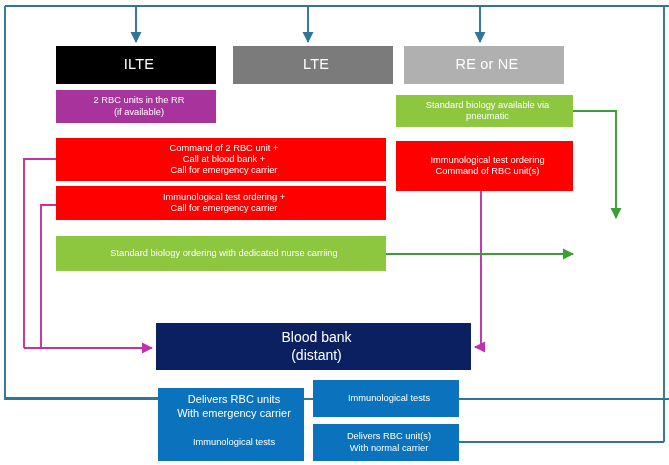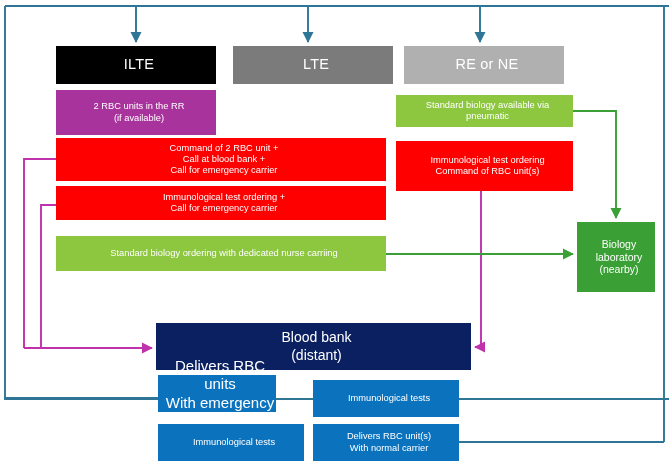--- a/index.html
+++ b/index.html
@@ -35,33 +35,33 @@
     font-size: 14.5px;
     letter-spacing: .2px;
   }
   .hdr-ilte   { left:56px;  top:46px;  width:160px; height:38px; background:#000000; }
   .hdr-lte    { left:233px; top:46px;  width:160px; height:38px; background:#7b7b7b; }
   .hdr-rene   { left:404px; top:46px;  width:160px; height:38px; background:#b0b0b0; }
 
   
   .act { font-size: 9.3px; }
 
-  .box-rbc     { left:56px;  top:90px;  width:160px; height:45px; background:#a9339c; }
+  .box-rbc     { left:56px;  top:90px;  width:160px; height:33px; background:#a9339c; }
   .box-cmd2    { left:56px;  top:138px; width:330px; height:43px; background:#fe0000; }
   .box-immcall { left:56px;  top:186px; width:330px; height:34px; background:#fe0000; }
   .box-stdnurse{ left:56px;  top:236px; width:330px; height:35px; background:#8dc63f; }
 
   .box-pneu    { left:396px; top:95px;  width:177px; height:32px; background:#8dc63f; }
   .box-immord  { left:396px; top:141px; width:177px; height:50px; background:#fe0000; }
 
   .box-lab     { left:577px; top:222px; width:78px;  height:70px; background:#3aa035; font-size:10.5px; }
 
   .box-bb      { left:156px; top:323px; width:315px; height:47px; background:#0a2060; font-size:14px; }
 
-  .box-out1    { left:158px; top:375px; width:118px; height:37px; background:#0b72be; font-size:15px; }
+  .box-out1    { left:158px; top:388px; width:146px; height:37px; background:#0b72be; font-size:11px; }
   .box-out2    { left:313px; top:380px; width:146px; height:37px; background:#0b72be; font-size:9.3px; }
   .box-out3    { left:158px; top:424px; width:146px; height:37px; background:#0b72be; font-size:9.3px; }
   .box-out4    { left:313px; top:424px; width:146px; height:37px; background:#0b72be; font-size:9.3px; }
 
   #wires {
     position: absolute;
     left: 0; top: 0;
     width: 669px; height: 465px;
     z-index: 1;
   }
@@ -133,23 +133,20 @@
 Call for emergency carrier</div>
   <div class="node act box-immcall">Immunological test ordering +
 Call for emergency carrier</div>
   <div class="node act box-stdnurse">Standard biology ordering with dedicated nurse carriing</div>
 
   <div class="node act box-pneu">Standard biology available via
 pneumatic</div>
   <div class="node act box-immord">Immunological test ordering
 Command of RBC unit(s)</div>
 
-  <div class="node box-lab">Biology
-laboratory
-(nearby)</div>
   <div class="node box-bb">Blood bank
 (distant)</div>
 
   <div class="node box-out1">Delivers RBC units
 With emergency carrier</div>
   <div class="node box-out2">Immunological tests</div>
   <div class="node box-out3">Immunological tests</div>
   <div class="node box-out4">Delivers RBC unit(s)
 With normal carrier</div>
 

